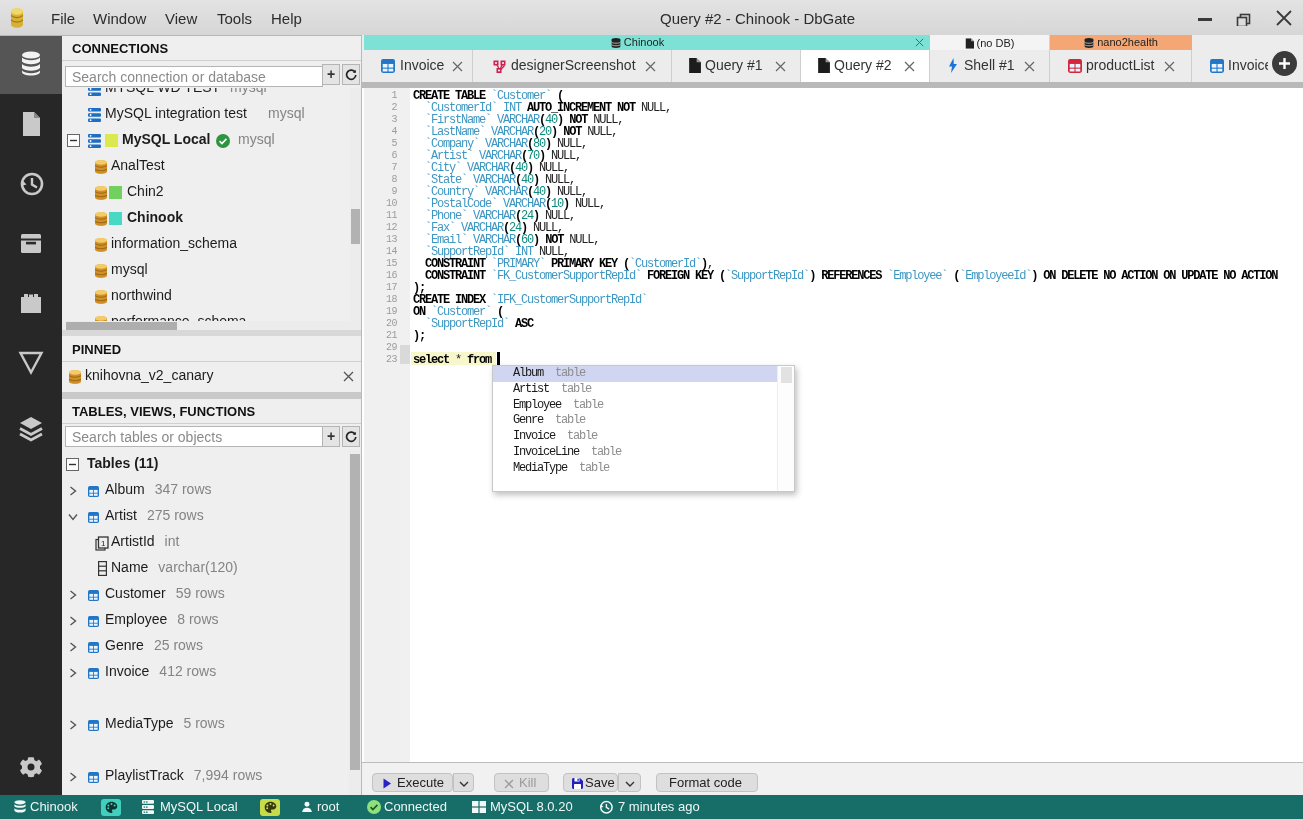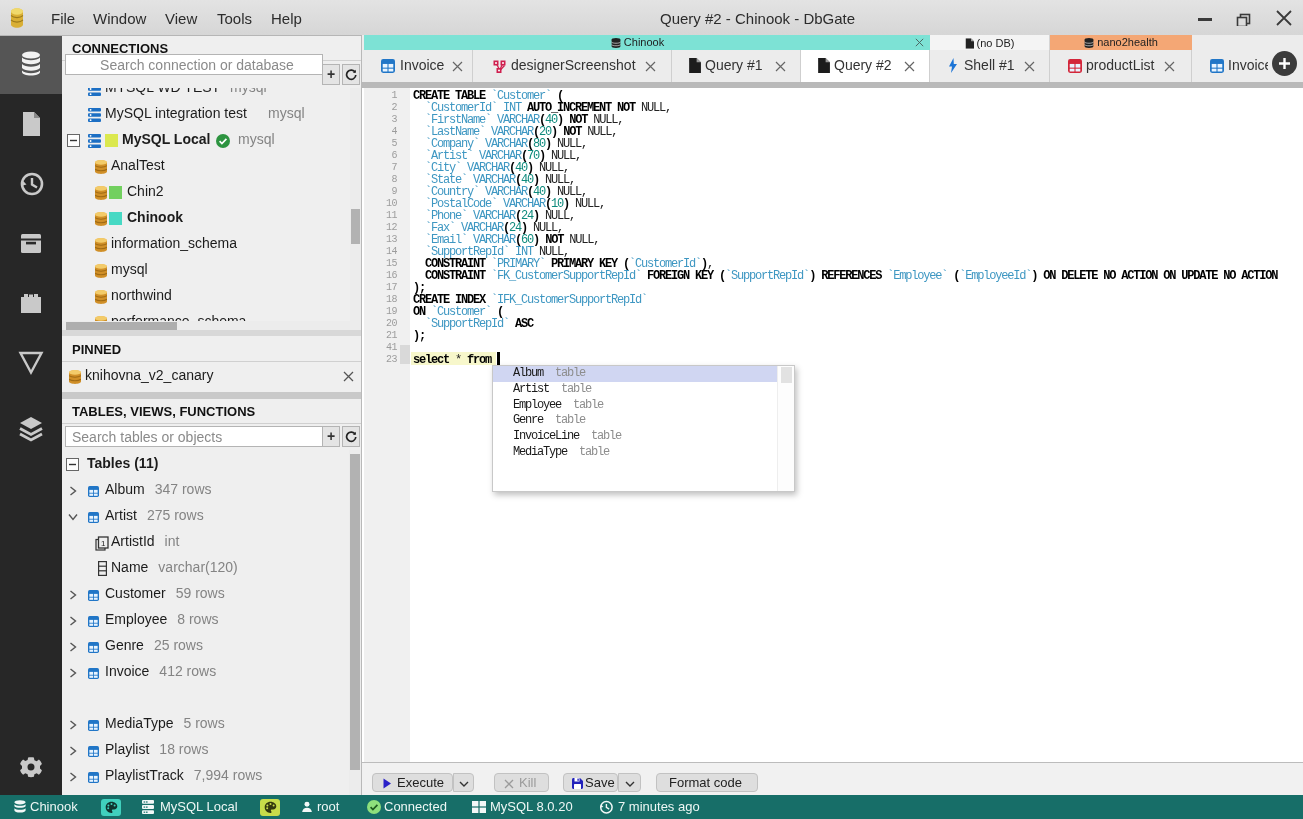--- a/index.html
+++ b/index.html
@@ -138,21 +138,21 @@
     <path d="M3 14.5l11 6 11-6" stroke="#c9c9c9" stroke-width="2.8" fill="none"></path>
     <path d="M3 20l11 6 11-6" stroke="#c9c9c9" stroke-width="2.8" fill="none"></path>
   </svg>
   <svg class="abs ric" style="top:717px" viewBox="0 0 28 28">
     <path fill-rule="evenodd" fill="#c9c9c9" d="M14 4.2c1 0 2 .1 2.9.4l.5 2.6 2.3 1 2.2-1.6c1.4 1.2 2.5 2.7 3 4.5l-1.9 1.9v2.4l1.9 1.9c-.5 1.8-1.6 3.3-3 4.5l-2.2-1.6-2.3 1-.5 2.6c-.9.3-1.9.4-2.9.4s-2-.1-2.9-.4l-.5-2.6-2.3-1-2.2 1.6c-1.4-1.2-2.5-2.7-3-4.5l1.9-1.9v-2.4L3.1 11c.5-1.8 1.6-3.3 3-4.5l2.2 1.6 2.3-1 .5-2.6c.9-.2 1.9-.3 2.9-.3zm0 6.3a3.5 3.5 0 100 7 3.5 3.5 0 000-7z"></path>
   </svg>
 </div>
 
 <div class="abs" id="panel">
   <div class="abs sechead" style="top:0">CONNECTIONS</div>
-  <input class="abs sinput" style="top: 18px; text-align: center;" value="Search connection or database" readonly="">
+  <input class="abs sinput" style="top: 30px;" value="Search connection or database" readonly="">
   <div class="abs sbtn" style="left:260px;top:28px;font-weight:bold">+</div>
   <div class="abs sbtn" style="left:280px;top:28px"><svg style="margin-top:4px" width="12" height="12" viewBox="0 0 12 12">
         <path d="M10.2 3.4A4.6 4.6 0 1 0 10.8 6" stroke="#222" stroke-width="1.7" fill="none"></path>
         <path d="M10.8 0.8v3h-3z" fill="#222"></path>
       </svg></div>
   <div class="abs" id="connlist" style="left:0;top:52px;width:288px;height:233px;overflow:hidden">
     <div class="abs row" style="left:0;top:-12px;width:288px">
       <svg class="abs" style="left:26px;top:6px" width="13" height="14" viewBox="0 0 13 14">
           <g fill="#1c6fc4">
             <rect x="0" y="0" width="13" height="3.6" rx="1"></rect>
@@ -388,29 +388,20 @@
         <span class="tlabel">Invoice<span class="meta">412 rows</span></span>
       </div>
     <div class="abs trow" style="top:262px">
         <svg class="abs chv" viewBox="0 0 8 10">
           <path d="M1.5 1l5 4-5 4" stroke="#555" stroke-width="1.4" fill="none"></path>
         </svg>
         <svg class="abs tic" viewBox="0 0 13 13">
           <use href="#symtable"></use>
         </svg>
         <span class="tlabel">MediaType<span class="meta">5 rows</span></span>
-      </div>
-    <div class="abs trow" style="top:288px">
-        <svg class="abs chv" viewBox="0 0 8 10">
-          <path d="M1.5 1l5 4-5 4" stroke="#555" stroke-width="1.4" fill="none"></path>
-        </svg>
-        <svg class="abs tic" viewBox="0 0 13 13">
-          <use href="#symtable"></use>
-        </svg>
-        <span class="tlabel">Playlist<span class="meta">18 rows</span></span>
       </div>
     <div class="abs trow" style="top:314px">
         <svg class="abs chv" viewBox="0 0 8 10">
           <path d="M1.5 1l5 4-5 4" stroke="#555" stroke-width="1.4" fill="none"></path>
         </svg>
         <svg class="abs tic" viewBox="0 0 13 13">
           <use href="#symtable"></use>
         </svg>
         <span class="tlabel">PlaylistTrack<span class="meta">7,994 rows</span></span>
       </div>
@@ -542,21 +533,21 @@
       <div class="abs ln" style="left:0;top:134px">12</div>
       <div class="abs ln" style="left:0;top:146px">13</div>
       <div class="abs ln" style="left:0;top:158px">14</div>
       <div class="abs ln" style="left:0;top:170px">15</div>
       <div class="abs ln" style="left:0;top:182px">16</div>
       <div class="abs ln" style="left:0;top:194px">17</div>
       <div class="abs ln" style="left:0;top:206px">18</div>
       <div class="abs ln" style="left:0;top:218px">19</div>
       <div class="abs ln" style="left:0;top:230px">20</div>
       <div class="abs ln" style="left:0;top:242px">21</div>
-      <div class="abs ln" style="left:0;top:254px">41</div>
+      <div class="abs ln" style="left:0;top:254px">29</div>
       <div class="abs ln" style="left:0;top:266px">23</div>
     </div>
     <div class="abs" style="left:38px;top:257px;width:10px;height:19px;background:#d9d9d9"></div>
     <div class="abs" style="left:49px;top:264px;width:85px;height:13px;background:#f7f7cb"></div>
     <div class="abs" id="code" style="left:0;top:0;width:941px;height:674px">
       <div class="abs cl" style="top:2px"><b>CREATE TABLE </b><i>`Customer`</i><b> (</b></div>
       <div class="abs cl" style="top:14px">  <i>`CustomerId`</i> <i>INT</i> <b>AUTO_INCREMENT NOT</b> NULL,</div>
       <div class="abs cl" style="top:26px">  <i>`FirstName`</i> <i>VARCHAR</i><b>(</b><u>40</u><b>)</b> <b>NOT</b> NULL,</div>
       <div class="abs cl" style="top:38px">  <i>`LastName`</i> <i>VARCHAR</i><b>(</b><u>20</u><b>)</b> <b>NOT</b> NULL,</div>
       <div class="abs cl" style="top:50px">  <i>`Company`</i> <i>VARCHAR</i><b>(</b><u>80</u><b>)</b> NULL,</div>
@@ -578,20 +569,21 @@
       <div class="abs cl" style="top:242px"><b>);</b></div>
       <div class="abs cl" style="top:254px"></div>
       <div class="abs cl" style="top:266px"><b>select</b> * <b>from</b> </div>
     </div>
     <div class="abs" style="left:135px;top:264px;width:2.5px;height:13px;background:#000"></div>
     <div class="abs" id="popup">
       <div class="prow psel">Album  <span class="meta">table</span></div>
       <div class="prow">Artist  <span class="meta">table</span></div>
       <div class="prow">Employee  <span class="meta">table</span></div>
       <div class="prow">Genre  <span class="meta">table</span></div>
+      <div class="prow">Invoice  <span class="meta">table</span></div>
       <div class="prow">InvoiceLine  <span class="meta">table</span></div>
       <div class="prow">MediaType  <span class="meta">table</span></div>
       <div class="abs" style="right:0;top:0;width:17px;height:100%;background:#fdfdfd;border-left:1px solid #eee">
           <div class="abs" style="left:3px;top:1px;width:11px;height:16px;background:#e2e2e2"></div>
         </div>
     </div>
   </div>
   <div class="abs" id="toolbar">
     <div class="abs tbtn" style="left:10px;width:81px">
       <svg class="abs" style="left:9px;top:4px" width="10" height="11" viewBox="0 0 10 11">

